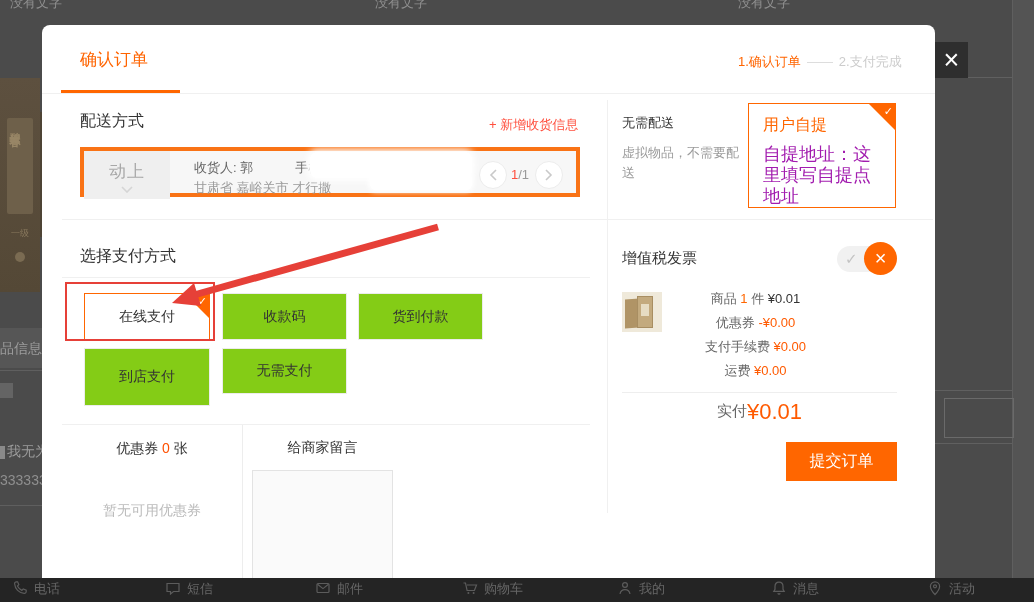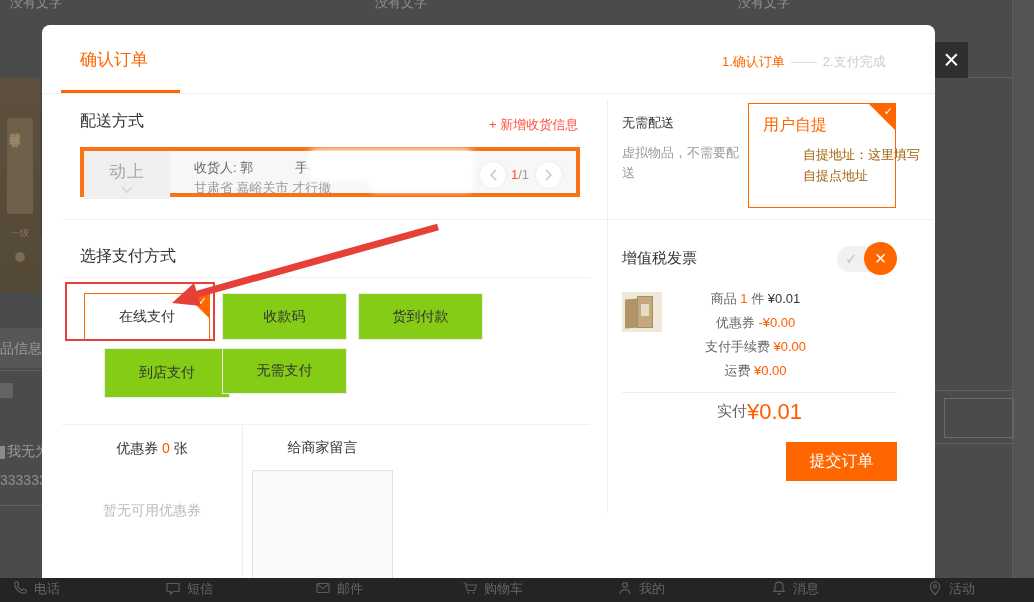--- a/index.html
+++ b/index.html
@@ -33,21 +33,21 @@
   .bgr-line  { position:absolute; height:1px; background:#606060; z-index:2; }
   .bgr-rect  { position:absolute; left:944px; top:398px; width:70px; height:40px; border:1px solid #6a6a6a; z-index:2; }
 
   
   .modal { position:absolute; left:42px; top:25px; width:893px; height:577px; background:#fff;
            border-radius:8px 8px 0 0; z-index:10; overflow:hidden; }
 
   .m-title { position:absolute; left:38px; top:23px; font-size:17px; color:#ff6400; }
   .tab-underline { position:absolute; left:19px; top:65px; width:119px; height:3px; background:#ff6600; }
   .header-border { position:absolute; left:0; top:68px; width:893px; height:1px; background:#f0f0f0; }
-  .steps { position:absolute; left:680px; top:28px; font-size:13px; white-space:nowrap; }
+  .steps { position:absolute; left:696px; top:28px; font-size:13px; white-space:nowrap; }
   .steps .s1 { color:#ff6400; }
   .steps .dash { display:inline-block; width:26px; border-top:1px solid #ddd; vertical-align:middle; margin:0 6px; }
   .steps .s2 { color:#ccc; }
 
   .sec-heading { position:absolute; font-size:16px; color:#333; }
   .add-link { position:absolute; left:447px; top:91px; font-size:13px; color:#ff4f3e; cursor:pointer; }
 
   .addr-card { position:absolute; left:38px; top:122px; width:500px; height:50px; background:#f7f7f7; border:4px solid #f97316; }
   .addr-method { position:absolute; left:0; top:0; width:86px; height:48px; background:#efefef; text-align:center; cursor:pointer; }
   .addr-method .mname { display:block; margin-top:9px; font-size:17px; color:#a8a8a8; letter-spacing:1px; }
@@ -63,32 +63,32 @@
   .pg-text { position:absolute; left:427px; top:16px; font-size:13px; color:#999; }
   .pg-text .cur { color:#ff4f3e; }
 
   .v-divider { position:absolute; left:565px; top:75px; width:1px; height:413px; background:#f0f0f0; }
   .h-divider { position:absolute; height:1px; background:#f0f0f0; }
 
   .none-title { position:absolute; left:580px; top:89px; font-size:13px; color:#333; cursor:pointer; }
   .none-desc  { position:absolute; left:580px; top:118px; width:126px; font-size:13px; color:#9b9b9b; line-height:20px; }
   .pickup-card { position:absolute; left:706px; top:78px; width:148px; height:105px; border:1px solid #ff6600; background:#fff; cursor:pointer; }
   .pickup-title { position:absolute; left:14px; top:11px; font-size:16px; color:#ff6600; }
-  .pickup-desc  { position:absolute; left:14px; top:40px; width:120px; font-size:13px; color:#a16207; line-height:21px;margin-left:40px; }
+  .pickup-desc  { position:absolute; left:14px; top:40px; width:120px; font-size:18px; color:#a21caf; line-height:21px; }
   .corner { position:absolute; top:0; right:0; width:0; height:0; border-top:26px solid #ff6600; border-left:26px solid transparent; }
   .corner-sm { border-top-width:24px; border-left-width:24px; }
   .corner-check { position:absolute; top:1px; right:2px; font-size:11px; color:#fff; z-index:2; }
 
   .pay-heading { position:absolute; left:38px; top:221px; font-size:16px; color:#333; }
   .pay-btn { position:absolute; width:126px; height:47px; background:#84cc16; border:1px solid #ececec;
              display:flex; align-items:center; justify-content:center; font-size:14px; color:#333; cursor:pointer; }
   .pay-b1 { left:42px;  top:268px; background:#fff; border-color:#ff6600; }
   .pay-b2 { left:180px; top:268px; width:125px; }
   .pay-b3 { left:316px; top:268px; width:125px; }
-  .pay-b4 { left:42px;  top:323px; height:50px;margin-left:20px; }
+  .pay-b4 { left:42px;  top:323px; height:58px; }
   .pay-b5 { left:180px; top:323px; width:125px; height:46px; }
 
   .anno-rect { position:absolute; left:23px; top:257px; width:150px; height:59px; border:2px solid #e64038; z-index:6; pointer-events:none; }
   .anno-arrow { position:absolute; left:0; top:0; z-index:7; pointer-events:none; }
 
   .coupon-divider { position:absolute; left:200px; top:400px; width:1px; height:177px; background:#ededed; }
   .coupon-title { position:absolute; left:20px; top:415px; width:180px; text-align:center; font-size:14px; color:#333; }
   .coupon-title .cnt { color:#ff5000; }
   .coupon-empty { position:absolute; left:20px; top:477px; width:180px; text-align:center; font-size:14px; color:#bbb; }
   .msg-title { position:absolute; left:210px; top:414px; width:141px; text-align:center; font-size:14px; color:#333; }

